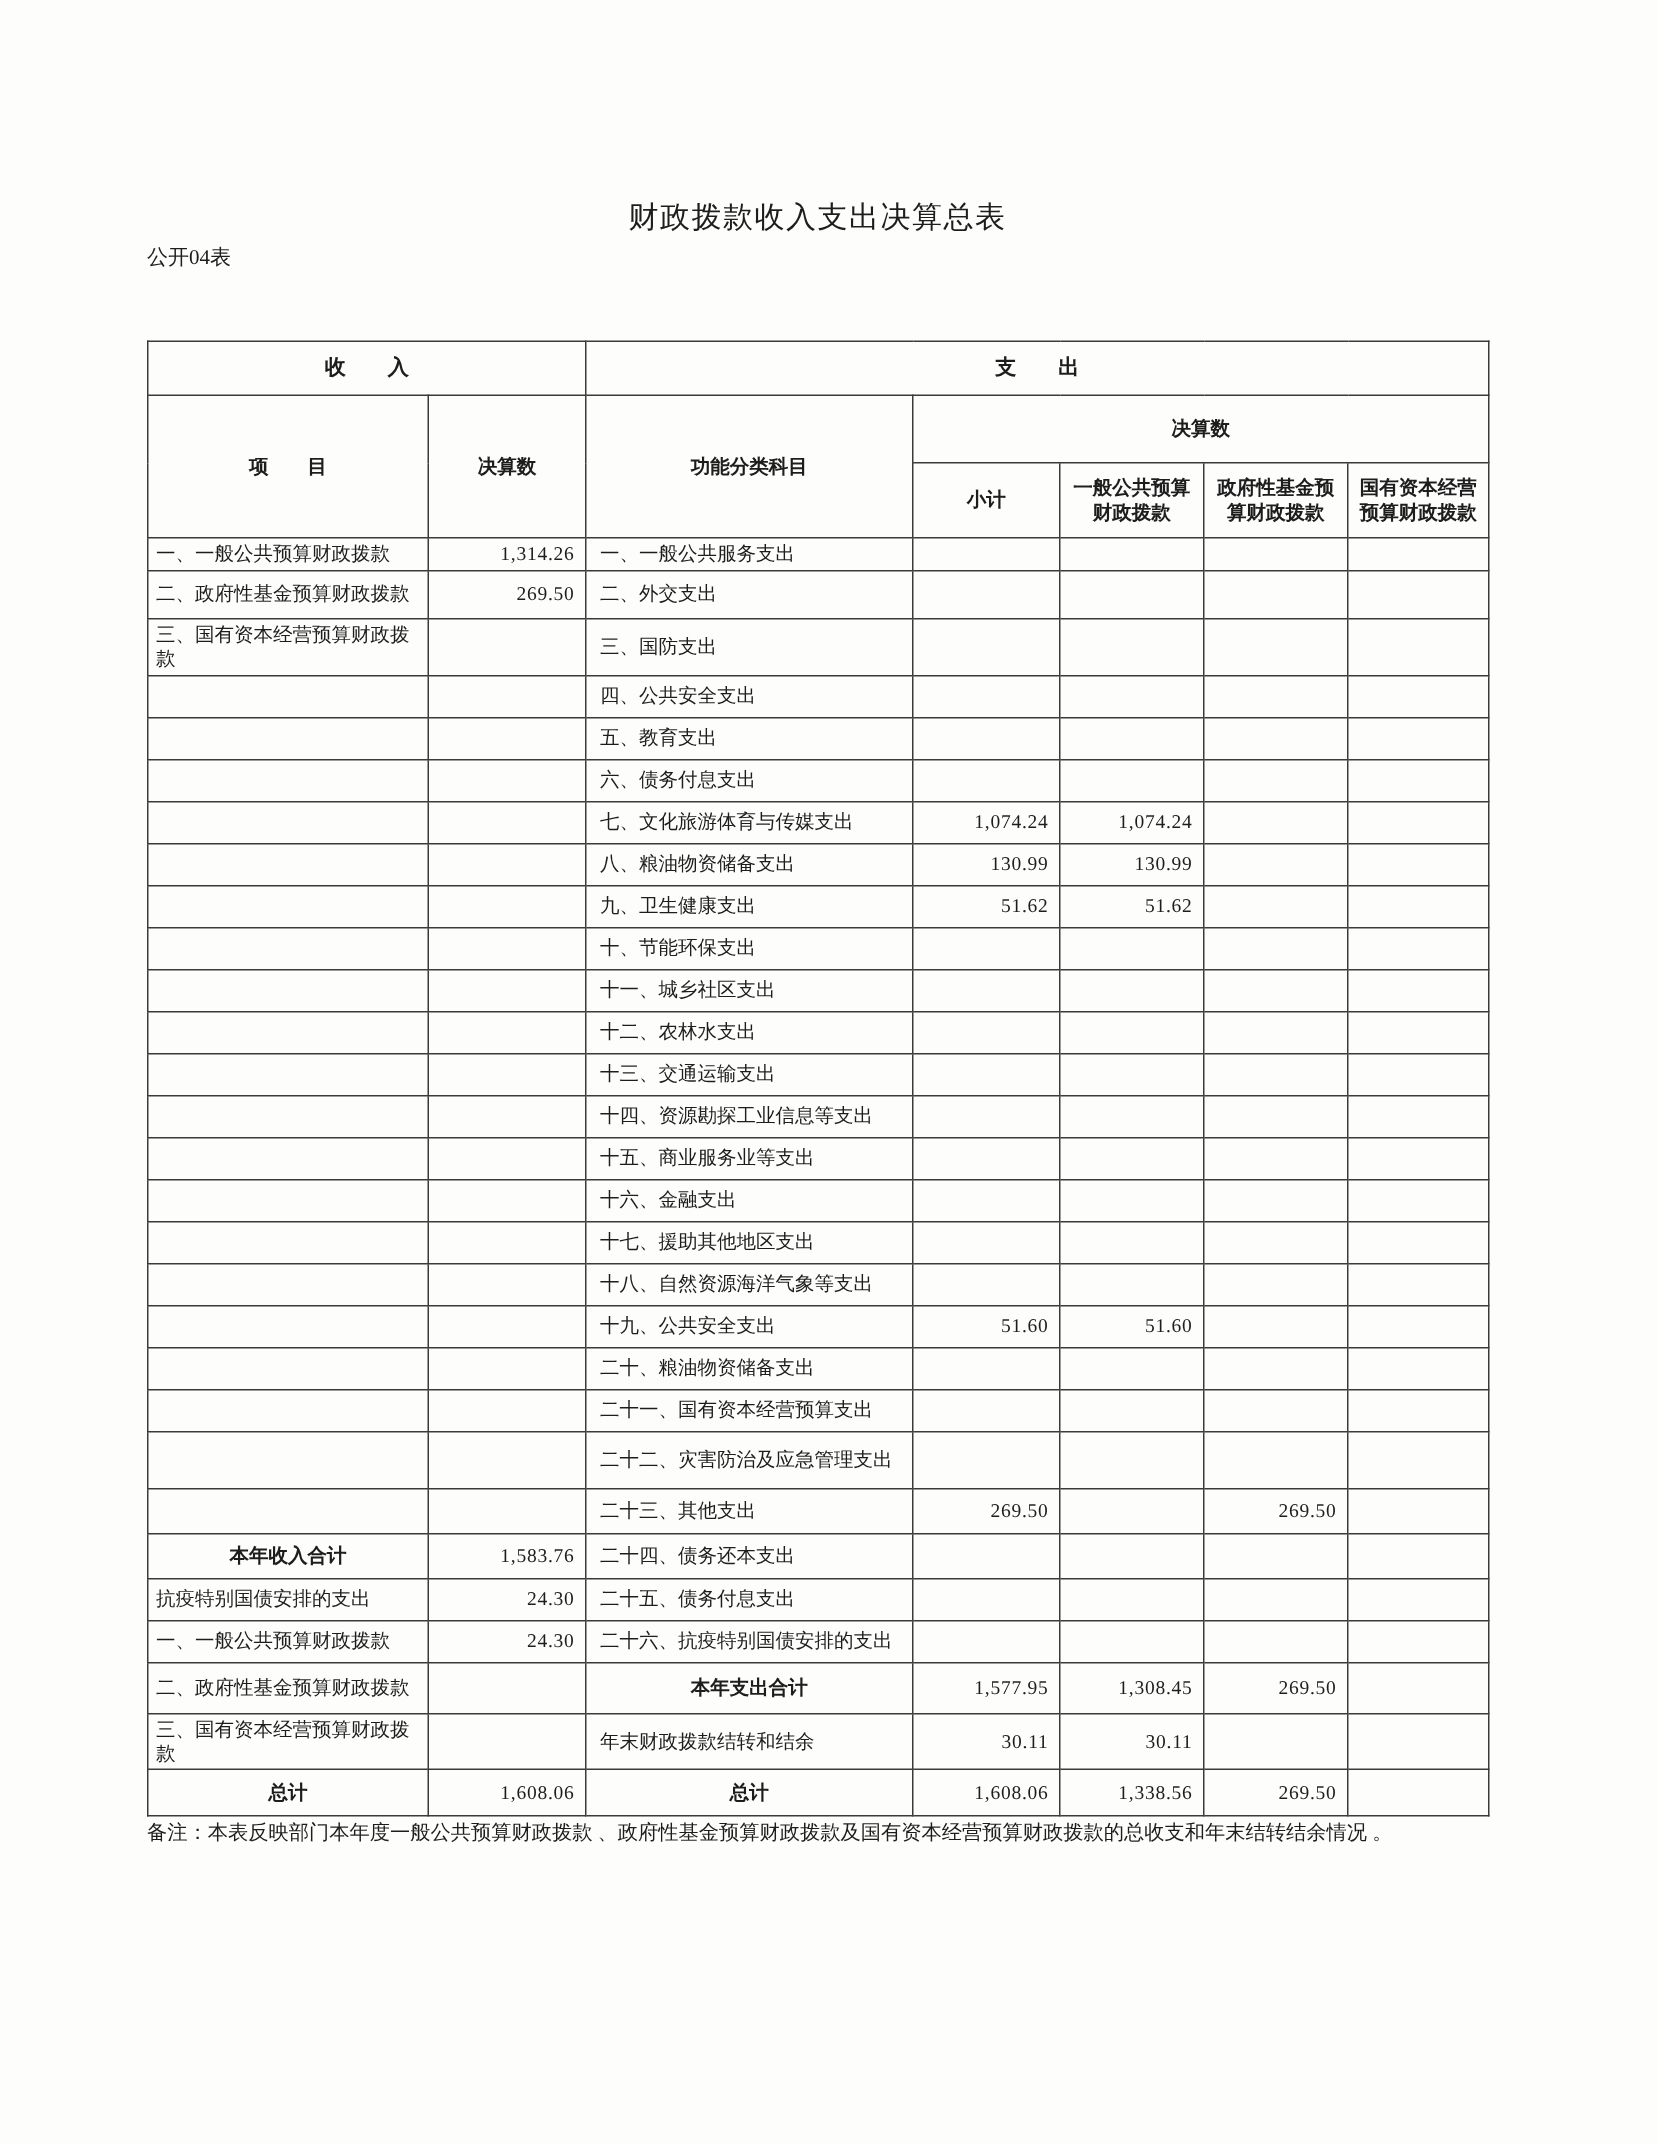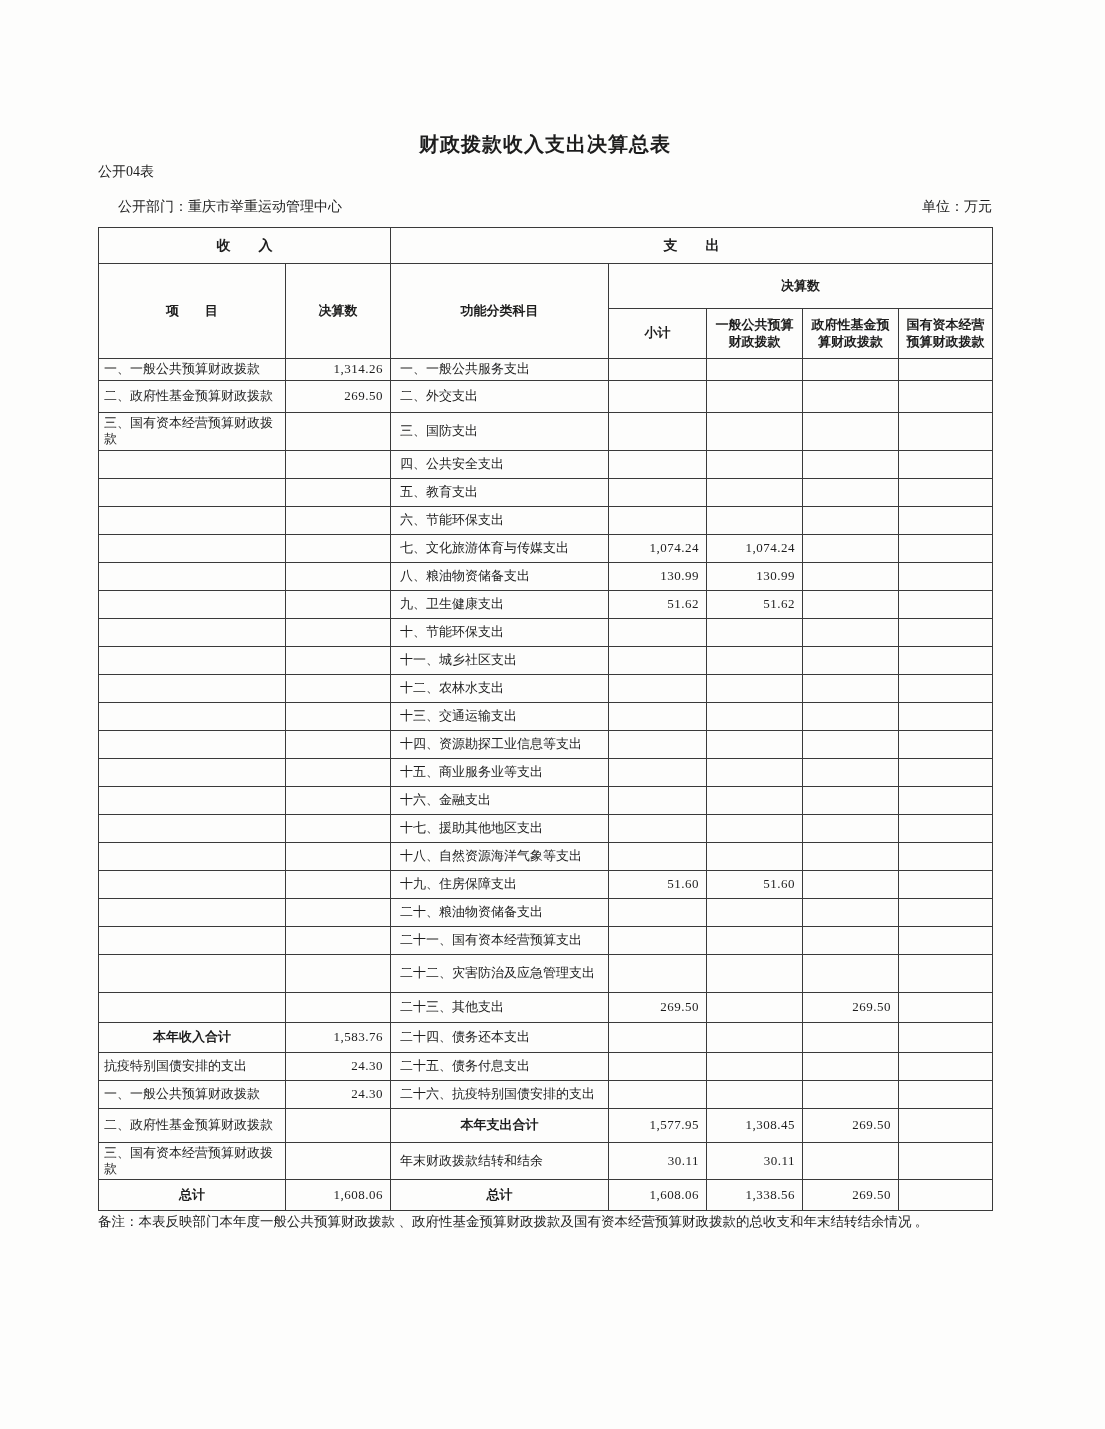--- a/index.html
+++ b/index.html
@@ -11,21 +11,21 @@
     background:#fdfdfc;
     font-family:"Liberation Serif","DejaVu Serif",serif;
     color:#1d1d1d;
     overflow:hidden;
   }
   .doc-title {
     position:absolute;
     top:131px; left:98px; width:894px;
     text-align:center;
     font-family:"DejaVu Sans","Liberation Sans",sans-serif;
-    font-weight:bold;
+    font-weight:normal;
     font-size:20px;
     letter-spacing:1px;
   }
   .table-tag {
     position:absolute;
     top:163px; left:98px; width:894px;
     text-align:left;
     font-size:14px;
   }
   .meta-row {
@@ -80,24 +80,20 @@
   }
 </style>
 </head>
 <body>
 
 <div class="page">
 
   <div class="doc-title">财政拨款收入支出决算总表</div>
   <div class="table-tag">公开04表</div>
 
-  <div class="meta-row">
-    <span class="dept">公开部门：重庆市举重运动管理中心</span>
-    <span class="unit">单位：万元</span>
-  </div>
 
   <table class="fin">
     <colgroup>
       <col style="width:187px">
       <col style="width:105px">
       <col style="width:218px">
       <col style="width:98px">
       <col style="width:96px">
       <col style="width:96px">
       <col style="width:94px">
@@ -162,21 +158,21 @@
     <td class="c-num"></td>
     <td class="c-label c-func">五、教育支出</td>
     <td class="c-num"></td>
     <td class="c-num"></td>
     <td class="c-num"></td>
     <td class="c-num"></td>
   </tr>
         <tr>
     <td class="c-label"></td>
     <td class="c-num"></td>
-    <td class="c-label c-func">六、节能环保支出</td>
+    <td class="c-label c-func">六、债务付息支出</td>
     <td class="c-num"></td>
     <td class="c-num"></td>
     <td class="c-num"></td>
     <td class="c-num"></td>
   </tr>
         <tr>
     <td class="c-label"></td>
     <td class="c-num"></td>
     <td class="c-label c-func">七、文化旅游体育与传媒支出</td>
     <td class="c-num">1,074.24</td>
@@ -279,21 +275,21 @@
     <td class="c-num"></td>
     <td class="c-label c-func">十八、自然资源海洋气象等支出</td>
     <td class="c-num"></td>
     <td class="c-num"></td>
     <td class="c-num"></td>
     <td class="c-num"></td>
   </tr>
         <tr>
     <td class="c-label"></td>
     <td class="c-num"></td>
-    <td class="c-label c-func">十九、住房保障支出</td>
+    <td class="c-label c-func">十九、公共安全支出</td>
     <td class="c-num">51.60</td>
     <td class="c-num">51.60</td>
     <td class="c-num"></td>
     <td class="c-num"></td>
   </tr>
         <tr>
     <td class="c-label"></td>
     <td class="c-num"></td>
     <td class="c-label c-func">二十、粮油物资储备支出</td>
     <td class="c-num"></td>

